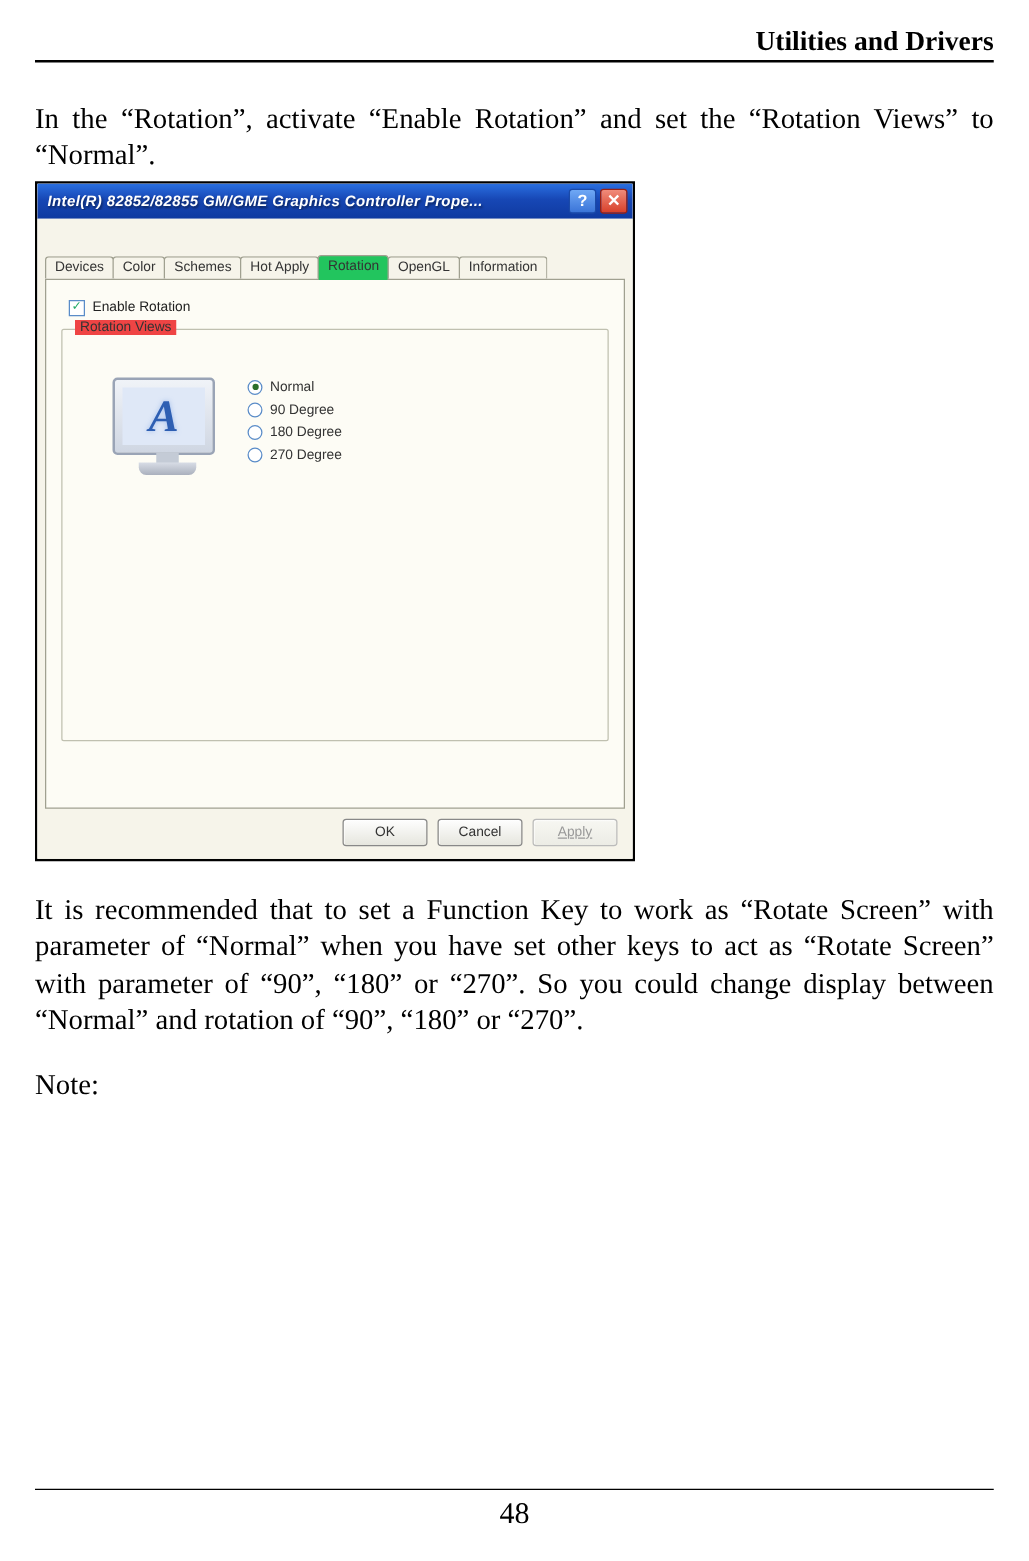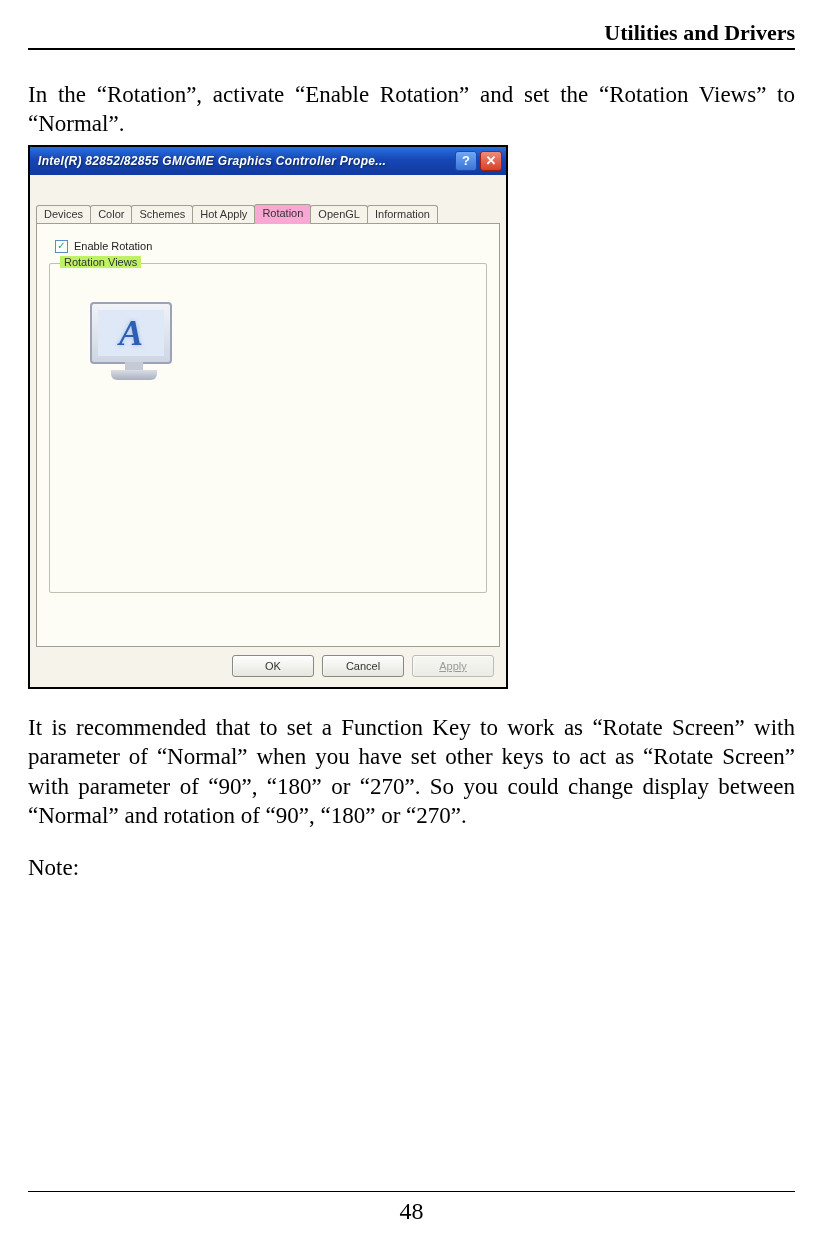--- a/index.html
+++ b/index.html
@@ -80,21 +80,21 @@
     border-bottom: none;
     border-radius: 3px 3px 0 0;
     padding: 2px 7px 3px 7px;
     font-size: 11px;
     background: #f6f4ea;
     margin-right: -1px;
     position: relative;
     color: #333;
   }
   .tab.active {
-    background: #f9a8d4;
+    background: #22c55e;
     z-index: 2;
     padding-bottom: 5px;
     margin-bottom: -1px;
   }
   .tabpanel {
     border: 1px solid #a0a090;
     background: #fdfcf5;
     padding: 10px 10px 8px 10px;
     min-height: 424px;
     position: relative;
@@ -118,21 +118,21 @@
     border: 1px solid #c0c0b0;
     border-radius: 2px;
     margin: 0 2px;
     padding: 18px 10px 10px 10px;
     position: relative;
     min-height: 330px;
   }
   .groupbox-legend {
     position: absolute;
     top: -8px; left: 10px;
-    background: #bef264;
+    background: #ef4444;
     padding: 0 4px;
     font-size: 11px;
     color: #333;
   }
   .rv-body {
     display: flex;
     gap: 20px;
     padding: 20px 10px 10px 30px;
   }
   .monitor {
@@ -196,21 +196,21 @@
     border-radius: 50%;
     background: #2a6e2a;
   }
   .btnrow {
     display: flex;
     justify-content: flex-end;
     gap: 8px;
     padding: 8px 6px 2px 6px;
   }
   .winbtn {
-    width: 82px; height: 22px;
+    width: 68px; height: 22px;
     border: 1px solid #888;
     border-radius: 3px;
     background: linear-gradient(#fefefe,#e6e6de);
     font-size: 11px;
     font-family: Tahoma, Verdana, sans-serif;
     display: flex; align-items: center; justify-content: center;
     box-shadow: inset 1px 1px 0 rgba(255,255,255,0.6);
   }
   .winbtn.disabled { color: #999; border-color: #bbb; background: linear-gradient(#f7f7f2,#ecece5); text-decoration: underline; }
   .note-block { margin-top: 22px; }
@@ -268,20 +268,38 @@
           <div class="rv-body">
             <div class="monitor">
               <div class="mon-frame">
                 <div class="mon-screen">
                   <span class="mon-A">A</span>
                 </div>
               </div>
               <div class="mon-neck"></div>
               <div class="mon-stand"></div>
             </div>
+            <div class="radios">
+              <div class="radio-row">
+                <div class="rad sel"></div>
+                <span>Normal</span>
+              </div>
+              <div class="radio-row">
+                <div class="rad"></div>
+                <span>90 Degree</span>
+              </div>
+              <div class="radio-row">
+                <div class="rad"></div>
+                <span>180 Degree</span>
+              </div>
+              <div class="radio-row">
+                <div class="rad"></div>
+                <span>270 Degree</span>
+              </div>
+            </div>
           </div>
         </div>
       </div>
       <div class="btnrow">
         <div class="winbtn">OK</div>
         <div class="winbtn">Cancel</div>
         <div class="winbtn disabled">Apply</div>
       </div>
     </div>
   </div>

